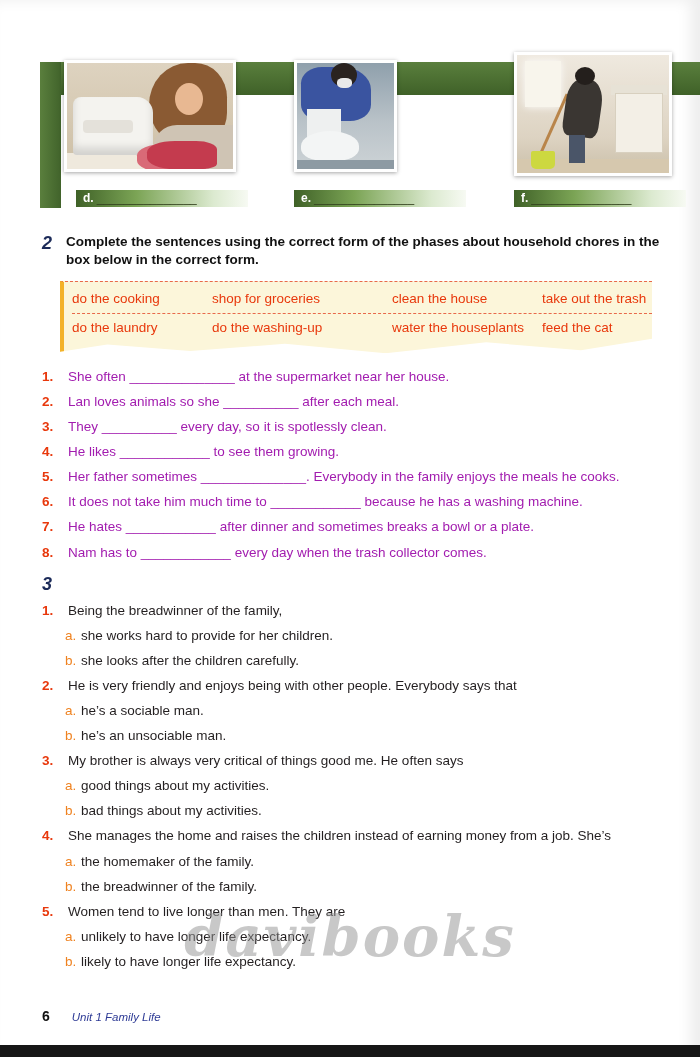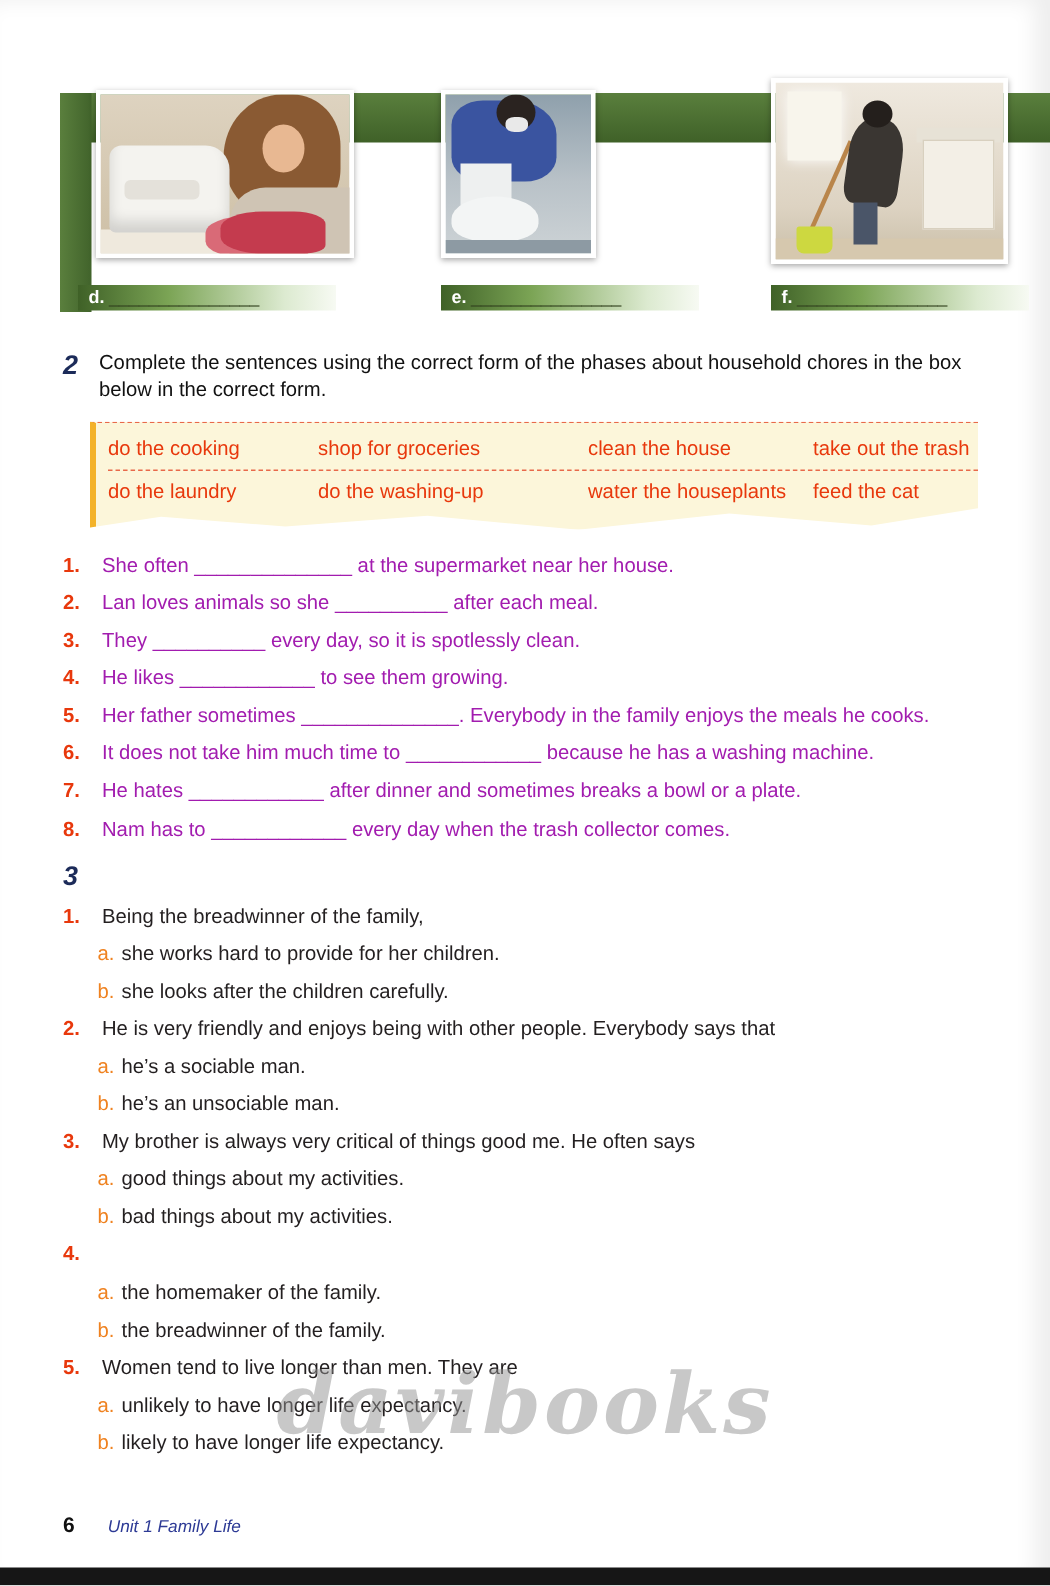--- a/index.html
+++ b/index.html
@@ -41,29 +41,29 @@
   .p3-floor{left:0;bottom:0;width:100%;height:14px;background:#d6c8ae;}
   .p3-mop{left:34px;top:36px;width:3px;height:72px;background:#b9854a;transform:rotate(24deg);}
   .p3-person{left:48px;top:24px;width:36px;height:58px;background:#3a3632;border-radius:40% 40% 20% 20%;transform:rotate(8deg);}
   .p3-head{left:58px;top:12px;width:20px;height:18px;background:#241f1c;border-radius:50%;}
   .p3-legs{left:52px;top:80px;width:16px;height:28px;background:#4a5568;}
   .p3-bucket{left:14px;bottom:4px;width:24px;height:18px;background:#cdd840;border-radius:2px 2px 5px 5px;}
 
   .photo-label{position:absolute;top:190px;width:172px;height:17px;line-height:17px;
     background:linear-gradient(90deg,#3f6127,#7ba455 35%,#dcead0 80%,#f7faf3);
     font-size:12px;padding-left:7px;box-sizing:border-box;}
-  .label-d{left:52px;}  .label-e{left:294px;}  .label-f{left:514px;}
+  .label-d{left:76px;}  .label-e{left:294px;}  .label-f{left:514px;}
   .photo-label .ltr{color:#ffffff;font-weight:bold;margin-right:3px;}
   .photo-label .blank{color:#33421f;letter-spacing:0;}
 
   
   .content{position:absolute;left:42px;top:233px;width:630px;font-size:13.5px;line-height:1.3;}
   .ex-header{display:flex;}
   .ex-num{width:24px;flex:0 0 24px;color:#1c2b59;font-size:18px;font-weight:bold;font-style:italic;line-height:1;padding-top:1px;}
-  .ex-instr{font-weight:normal;color:#111;}
+  .ex-instr{font-weight:bold;color:#111;}
 
   .word-box{position:relative;margin:13px 0 0 18px;width:592px;background:#fcf6da;
     border-left:4px solid #f3b229;border-top:1px dashed #e8694a;
     padding:5px 0 12px 8px;box-sizing:border-box;
     clip-path:polygon(0 0,100% 0,100% 80%,88% 96%,72% 85%,55% 100%,38% 87%,22% 97%,8% 88%,0 98%);}
   .word-row{display:grid;grid-template-columns:140px 180px 150px auto;padding:3px 0 5px 0;}
   .word-row.second{border-top:1px dashed #e8694a;padding-top:5px;}
   .word{color:#e8380c;}
 
   .sentences{margin-top:15px;}
@@ -244,20 +244,21 @@
         </div>
         <div class="opt">
           <span class="opt-ltr">b.</span>
           <span>bad things about my activities.</span>
         </div>
       </div>
 
       <div class="q-block">
         <div class="q-stem">
           <span class="q-num">4.</span>
+          <span>She manages the home and raises the children instead of earning money from a job. She’s</span>
         </div>
         <div class="opt">
           <span class="opt-ltr">a.</span>
           <span>the homemaker of the family.</span>
         </div>
         <div class="opt">
           <span class="opt-ltr">b.</span>
           <span>the breadwinner of the family.</span>
         </div>
       </div>

